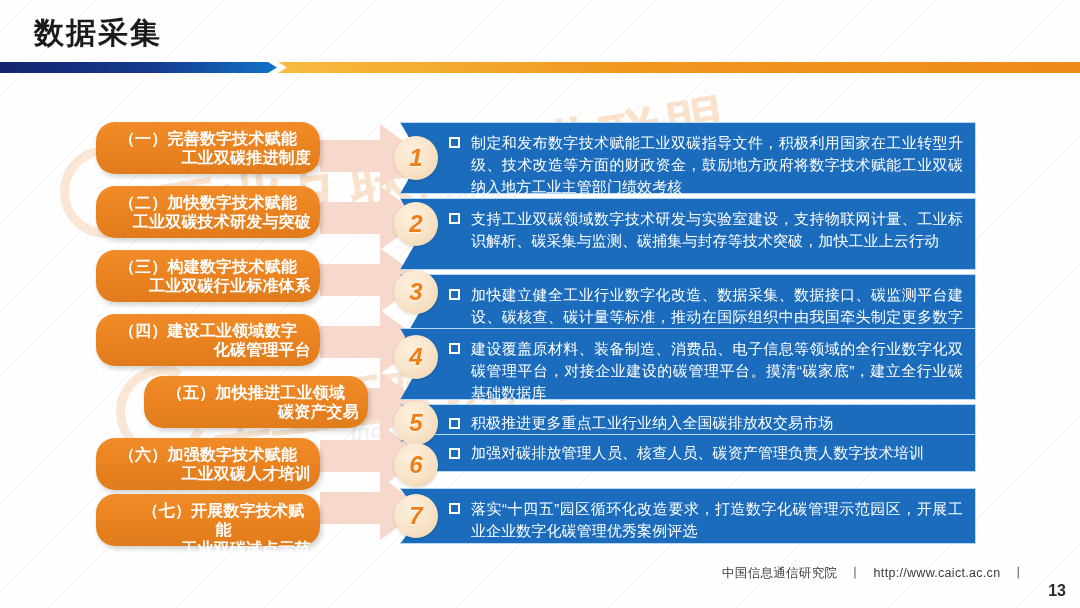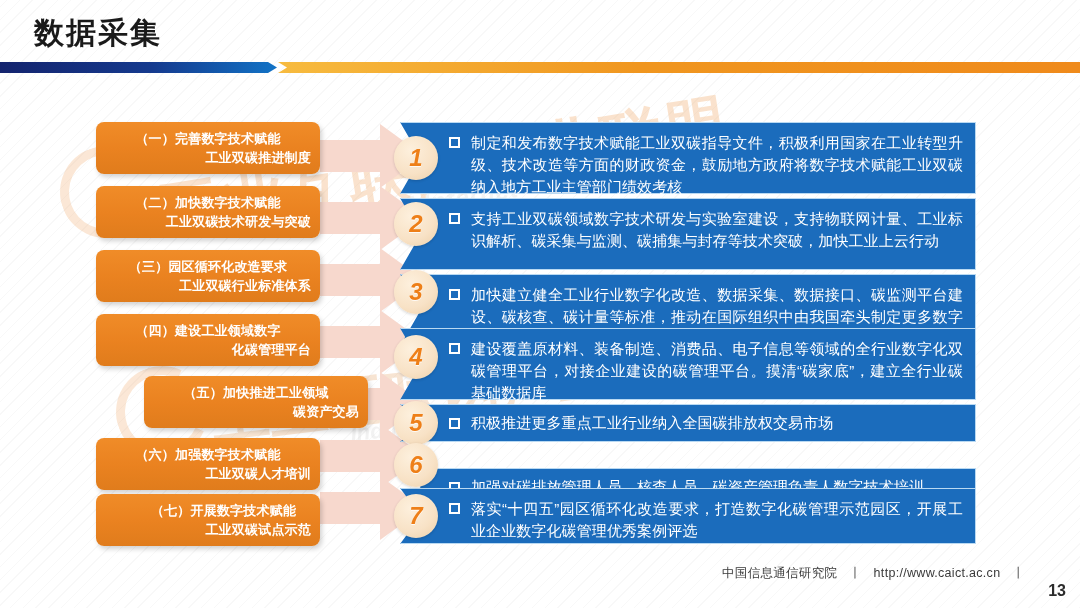--- a/index.html
+++ b/index.html
@@ -112,25 +112,25 @@
     position: absolute;
     left: 0;
     width: 1080px;
   }
 
   
   .pill {
     position: absolute;
     left: 96px;
     width: 224px;
-    border-radius: 8px;
+    border-radius: 19px;
     background: linear-gradient(180deg, #f08c28 0%, #ea8220 52%, #e07c1c 100%);
     box-shadow: 2px 3px 5px rgba(0,0,0,0.18);
     color: #ffffff;
-    font-size: 13px;
+    font-size: 16px;
     font-weight: 700;
     line-height: 19px;
     letter-spacing: 0.2px;
     padding: 7px 9px 8px 9px;
     box-sizing: border-box;
     text-align: left;
   }
   .pill .l1 { display: block; text-align: center; }
   .pill .l2 { display: block; text-align: right; }
 
@@ -281,21 +281,21 @@
         <span class="panel-text">支持工业双碳领域数字技术研发与实验室建设，支持物联网计量、工业标识解析、碳采集与监测、碳捕集与封存等技术突破，加快工业上云行动</span>
       </div>
     </div>
     <div class="numcircle" style="left:394px; top:202px;">
       <span>2</span>
     </div>
   </div>
 
   <div class="row">
     <div class="pill" style="top:250px; height:52px;">
-      <span class="l1">（三）园区循环化改造要求</span>
+      <span class="l1">（三）构建数字技术赋能</span>
       <span class="l2">工业双碳行业标准体系</span>
     </div>
     <div class="panel" style="top:274px; height:72px;">
       <div class="panel-inner">
         <span class="bullet"></span>
         <span class="panel-text">加快建立健全工业行业数字化改造、数据采集、数据接口、碳监测平台建设、碳核查、碳计量等标准，推动在国际组织中由我国牵头制定更多数字技术赋能工业双碳国际标准</span>
       </div>
     </div>
     <div class="numcircle" style="left:394px; top:270px;">
       <span>3</span>
@@ -332,21 +332,21 @@
     <div class="numcircle" style="left:394px; top:401px;">
       <span>5</span>
     </div>
   </div>
 
   <div class="row">
     <div class="pill" style="top:438px; height:52px;">
       <span class="l1">（六）加强数字技术赋能</span>
       <span class="l2">工业双碳人才培训</span>
     </div>
-    <div class="panel" style="top:468px; height:38px;">
+    <div class="panel" style="top:434px; height:38px;">
       <div class="panel-inner" style="align-items:center; padding-top:0; padding-bottom:0;">
         <span class="bullet" style="margin-top:0;"></span>
         <span class="panel-text">加强对碳排放管理人员、核查人员、碳资产管理负责人数字技术培训</span>
       </div>
     </div>
     <div class="numcircle" style="left:394px; top:443px;">
       <span>6</span>
     </div>
   </div>
 

